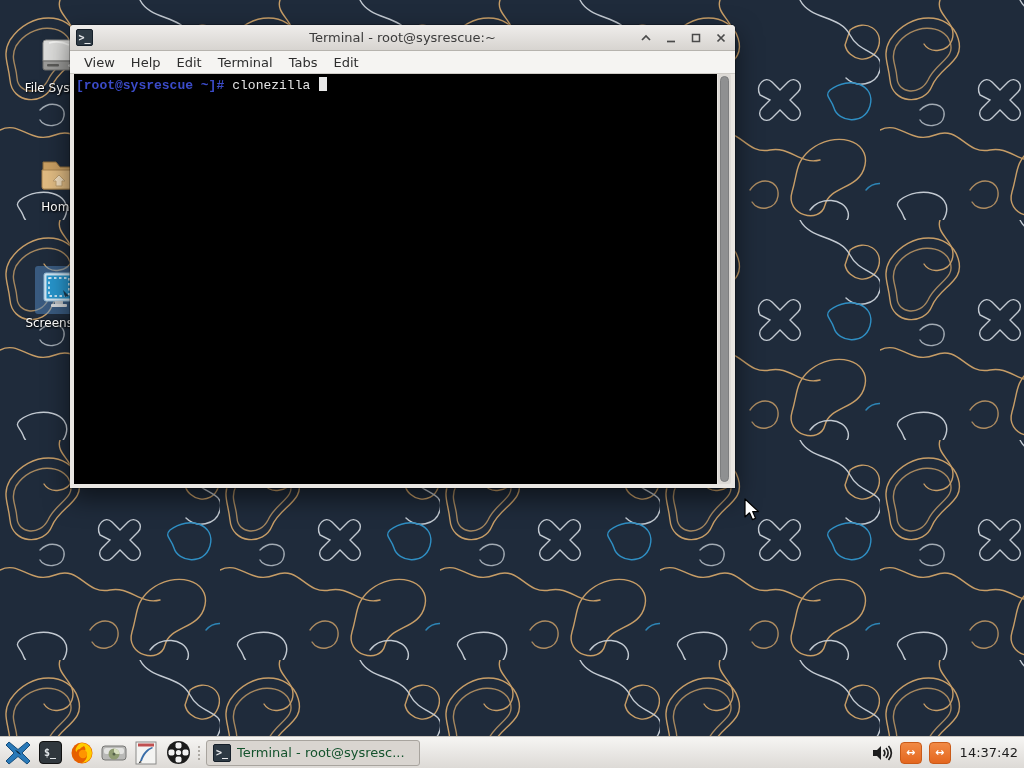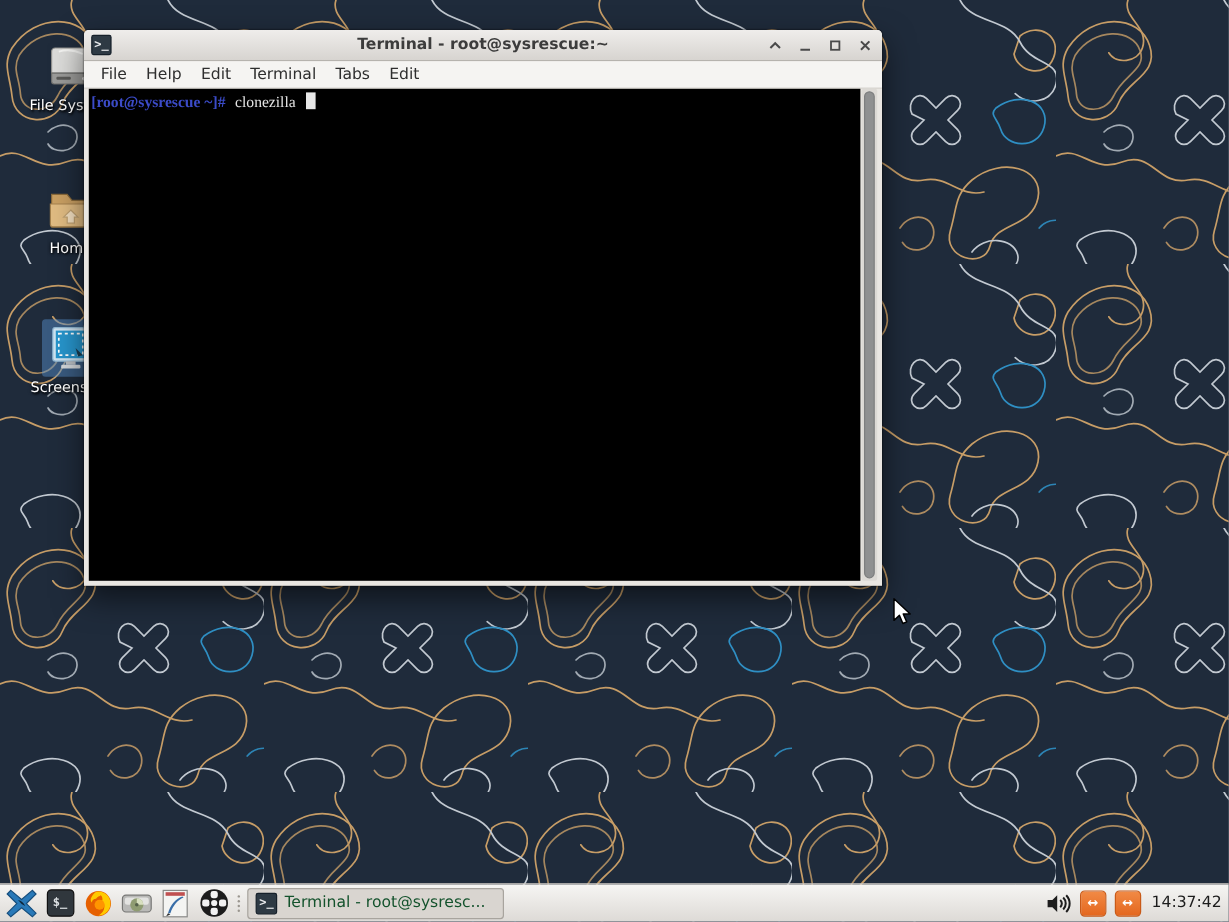--- a/index.html
+++ b/index.html
@@ -19,29 +19,29 @@
   #term-window { position:absolute; left:70px; top:25px; width:665px; height:463px; z-index:5;
                  background:#e9e6e2; border-radius:4px 4px 0 0;
                  box-shadow:0 10px 26px rgba(0,0,0,.55), 0 0 0 1px rgba(0,0,0,.25);
                  display:flex; flex-direction:column; }
   .titlebar { height:26px; display:flex; align-items:center; position:relative;
               background:linear-gradient(#efedeb,#d7d4d0); border-bottom:1px solid #b6b3ae;
               border-radius:4px 4px 0 0; padding:0 6px; }
   .titlebar .win-icon { width:17px; height:17px; background:#2e3a44; border:1px solid #16202a; border-radius:2px;
               color:#e8eaec; font-family:"DejaVu Sans Mono", monospace; font-size:10px; font-weight:bold;
               display:flex; align-items:center; justify-content:center; line-height:1; }
-  .titlebar .title { position:absolute; left:0; right:0; text-align:center; font-size:13px; font-weight:bold; color:#3c3c3c; pointer-events:none; }
+  .titlebar .title { position:absolute; left:0; right:0; text-align:center; font-size:13px; font-weight:normal; color:#3c3c3c; pointer-events:none; }
   .win-buttons { margin-left:auto; display:flex; gap:9px; align-items:center; z-index:2; }
   .win-btn { width:16px; height:16px; display:flex; align-items:center; justify-content:center; cursor:default; }
 
   .menubar { height:23px; background:#f5f4f2; border-bottom:1px solid #cfccc7; display:flex; align-items:center; padding-left:6px; }
   .menu-item { font-size:13px; color:#2e2e2e; padding:2px 8px; }
 
   .term-body { flex:1; display:flex; background:#e9e6e2; padding:0 4px 4px 4px; }
-  .term-screen { flex:1; background:#000; padding:3px 2px; font-family:Liberation Serif, serif; font-size:13px; line-height:16px; overflow:hidden; }
+  .term-screen { flex:1; background:#000; padding:3px 2px; font-family:Liberation Mono, monospace; font-size:13px; line-height:16px; overflow:hidden; }
   .prompt { color:#3b4bc8; font-weight:bold; }
   .cmd { color:#e4e4e4; margin-left:8px; }
   .block-cursor { display:inline-block; width:8px; height:14px; background:#e8e8e8; margin-left:9px; vertical-align:-2px; }
   .term-scrollbar { width:13px; background:#dcd9d5; margin-left:1px; position:relative; border-radius:2px; }
   .scroll-thumb { position:absolute; left:2px; right:2px; top:2px; bottom:2px; background:#8f9091; border-radius:5px; border:1px solid #7d7e7f; }
 
   
   #taskbar { position:absolute; left:0; bottom:0; width:1024px; height:32px; z-index:10;
              background:linear-gradient(#f6f5f3,#dddad6); border-top:1px solid #c7c4bf;
              display:flex; align-items:center; padding:0 6px 0 2px; }
@@ -153,21 +153,21 @@
         </div>
         <div class="win-btn">
           <svg width="12" height="12">
               <path d="M2.5,2.5 L9.5,9.5 M9.5,2.5 L2.5,9.5" stroke="#4a4a4a" stroke-width="1.7"></path>
             </svg>
         </div>
       </div>
     </div>
 
     <div class="menubar">
-      <span class="menu-item">File</span>
+      <span class="menu-item">View</span>
       <span class="menu-item">Help</span>
       <span class="menu-item">Edit</span>
       <span class="menu-item">Terminal</span>
       <span class="menu-item">Tabs</span>
       <span class="menu-item">Edit</span>
     </div>
 
     <div class="term-body">
       <div class="term-screen">
         <span class="prompt">[root@sysrescue ~]#</span><span class="cmd">clonezilla</span><span class="block-cursor"></span>

